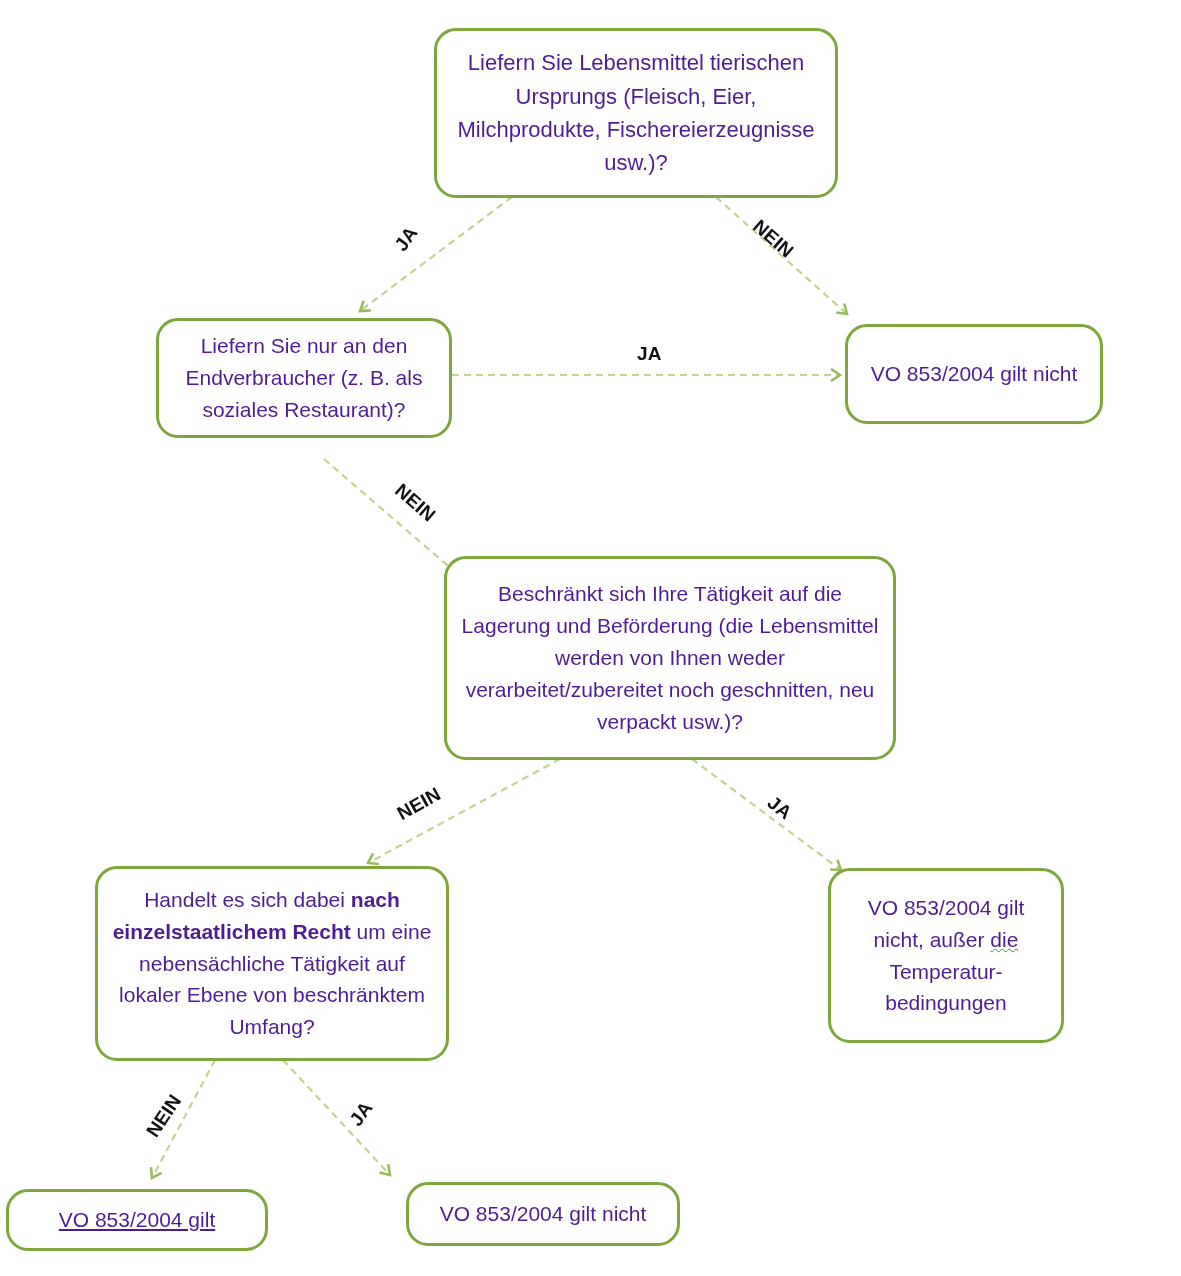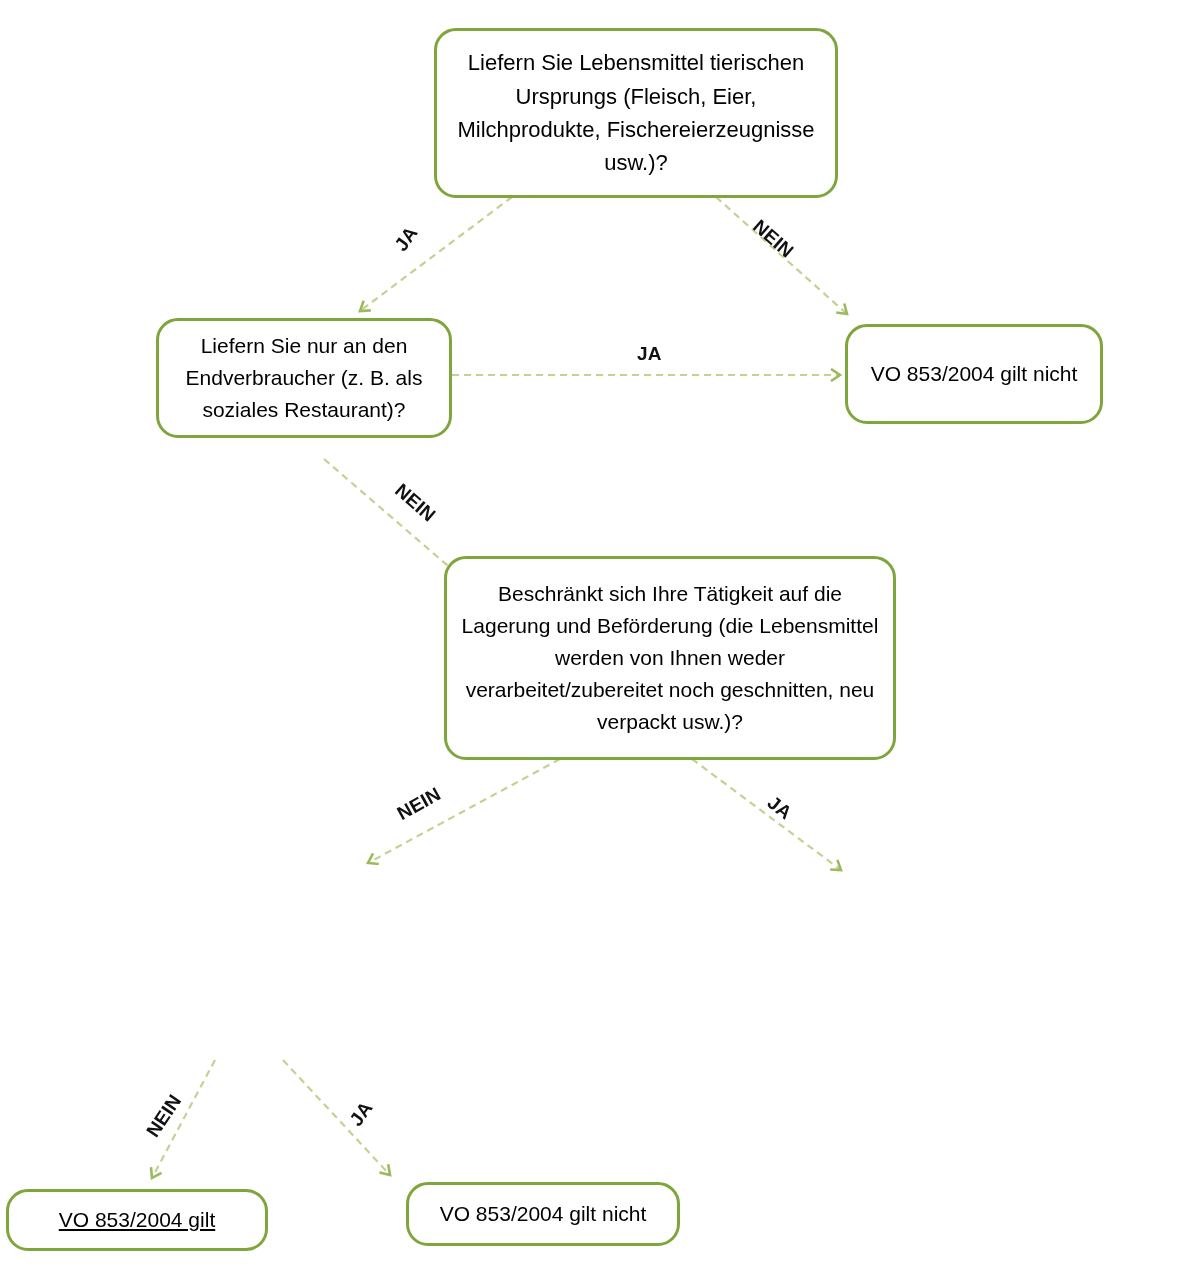--- a/index.html
+++ b/index.html
@@ -28,21 +28,21 @@
   .node {
     position: absolute;
     box-sizing: border-box;
     border: 3px solid #7FA63C;
     border-radius: 22px;
     background: #ffffff;
     display: flex;
     align-items: center;
     justify-content: center;
     text-align: center;
-    color: #000000;
+    color: #4c1d95;
     line-height: 1.52;
     padding: 6px 14px;
   }
   .node .txt {
     display: block;
     width: 100%;
   }
   .node.decision { }
   .node.result { }
   .edge-label {
@@ -100,21 +100,31 @@
   </div>
 
   <div class="node result" style="left:845px; top:324px; width:258px; height:100px; font-size:21px;">
     <span class="txt">VO 853/2004 gilt nicht</span>
   </div>
 
   <div class="node decision" style="left:444px; top:556px; width:452px; height:204px; font-size:21px;">
     <span class="txt">Beschränkt sich Ihre Tätigkeit auf die Lagerung und Beförderung (die Lebensmittel werden von Ihnen weder verarbeitet/zubereitet noch geschnitten, neu verpackt usw.)?</span>
   </div>
 
+  <div class="node decision" style="left:95px; top:866px; width:354px; height:195px; font-size:21px;">
+    <span class="txt">
+      <span>Handelt es sich dabei </span><span class="bold-seg">nach einzelstaatlichem Recht</span><span> um eine nebensächliche Tätigkeit auf lokaler Ebene von beschränktem Umfang?</span>
+    </span>
+  </div>
 
+  <div class="node result" style="left:828px; top:868px; width:236px; height:175px; font-size:21px;">
+    <span class="txt">
+      <span>VO 853/2004 gilt nicht, außer </span><span class="spellerr">die</span><span> Temperatur-bedingungen</span>
+    </span>
+  </div>
 
   <div class="node result" style="left:6px; top:1189px; width:262px; height:62px; font-size:21px;text-decoration:underline;">
     <span class="txt">VO 853/2004 gilt</span>
   </div>
 
   <div class="node result" style="left:406px; top:1182px; width:274px; height:64px; font-size:21px;">
     <span class="txt">VO 853/2004 gilt nicht</span>
   </div>
 
   <div class="edge-label" style="left:394px; top:228px; transform:rotate(-54deg);">JA</div>

